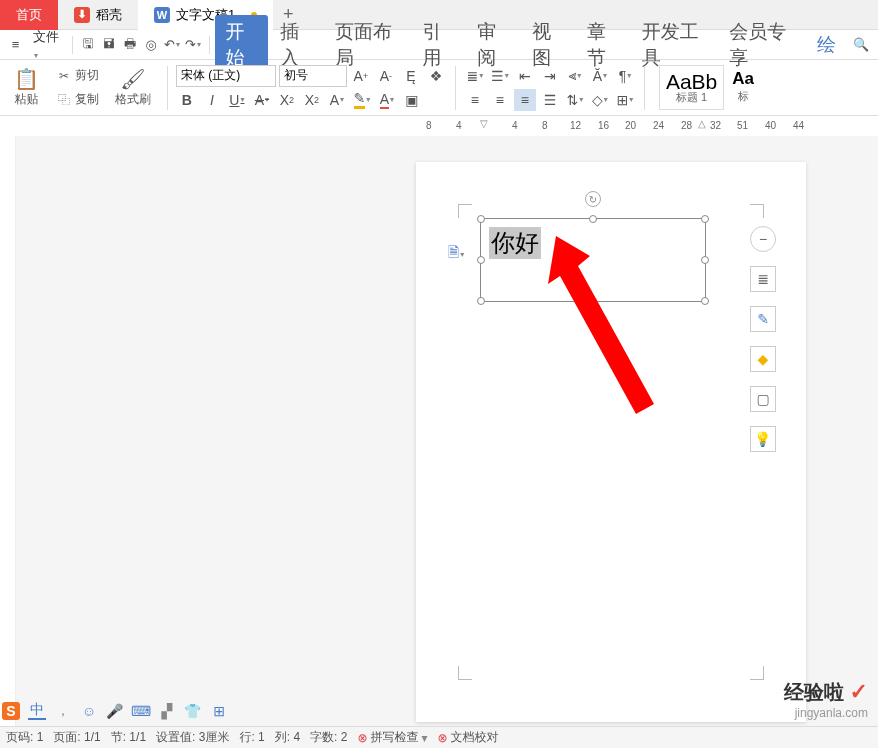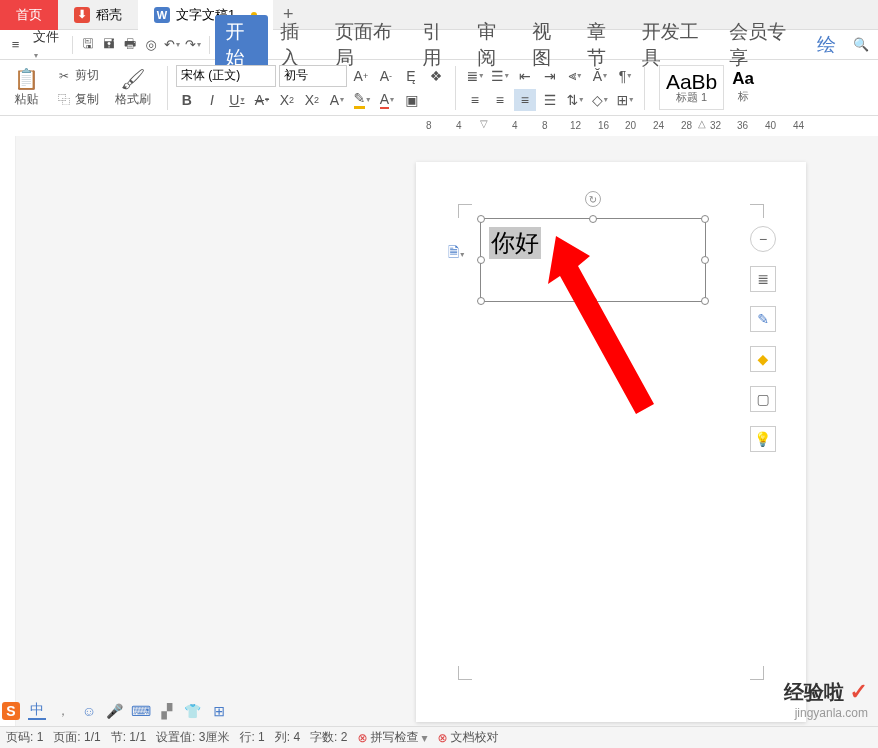--- a/index.html
+++ b/index.html
@@ -241,21 +241,21 @@
     <span class="marker" style="left:60px">▽</span>
     <span class="tick" style="left:92px">4</span>
     <span class="tick" style="left:122px">8</span>
     <span class="tick" style="left:150px">12</span>
     <span class="tick" style="left:178px">16</span>
     <span class="tick" style="left:205px">20</span>
     <span class="tick" style="left:233px">24</span>
     <span class="tick" style="left:261px">28</span>
     <span class="marker" style="left:278px">△</span>
     <span class="tick" style="left:290px">32</span>
-    <span class="tick" style="left:317px">36</span>
+    <span class="tick" style="left:317px">51</span>
     <span class="tick" style="left:345px">40</span>
     <span class="tick" style="left:373px">44</span>
   </div>
 </div>
 
 <div class="doc-area">
   <div class="left-gutter"></div>
   <div class="doc-scroll">
     <div class="page">
       <div class="corner tl"></div>

